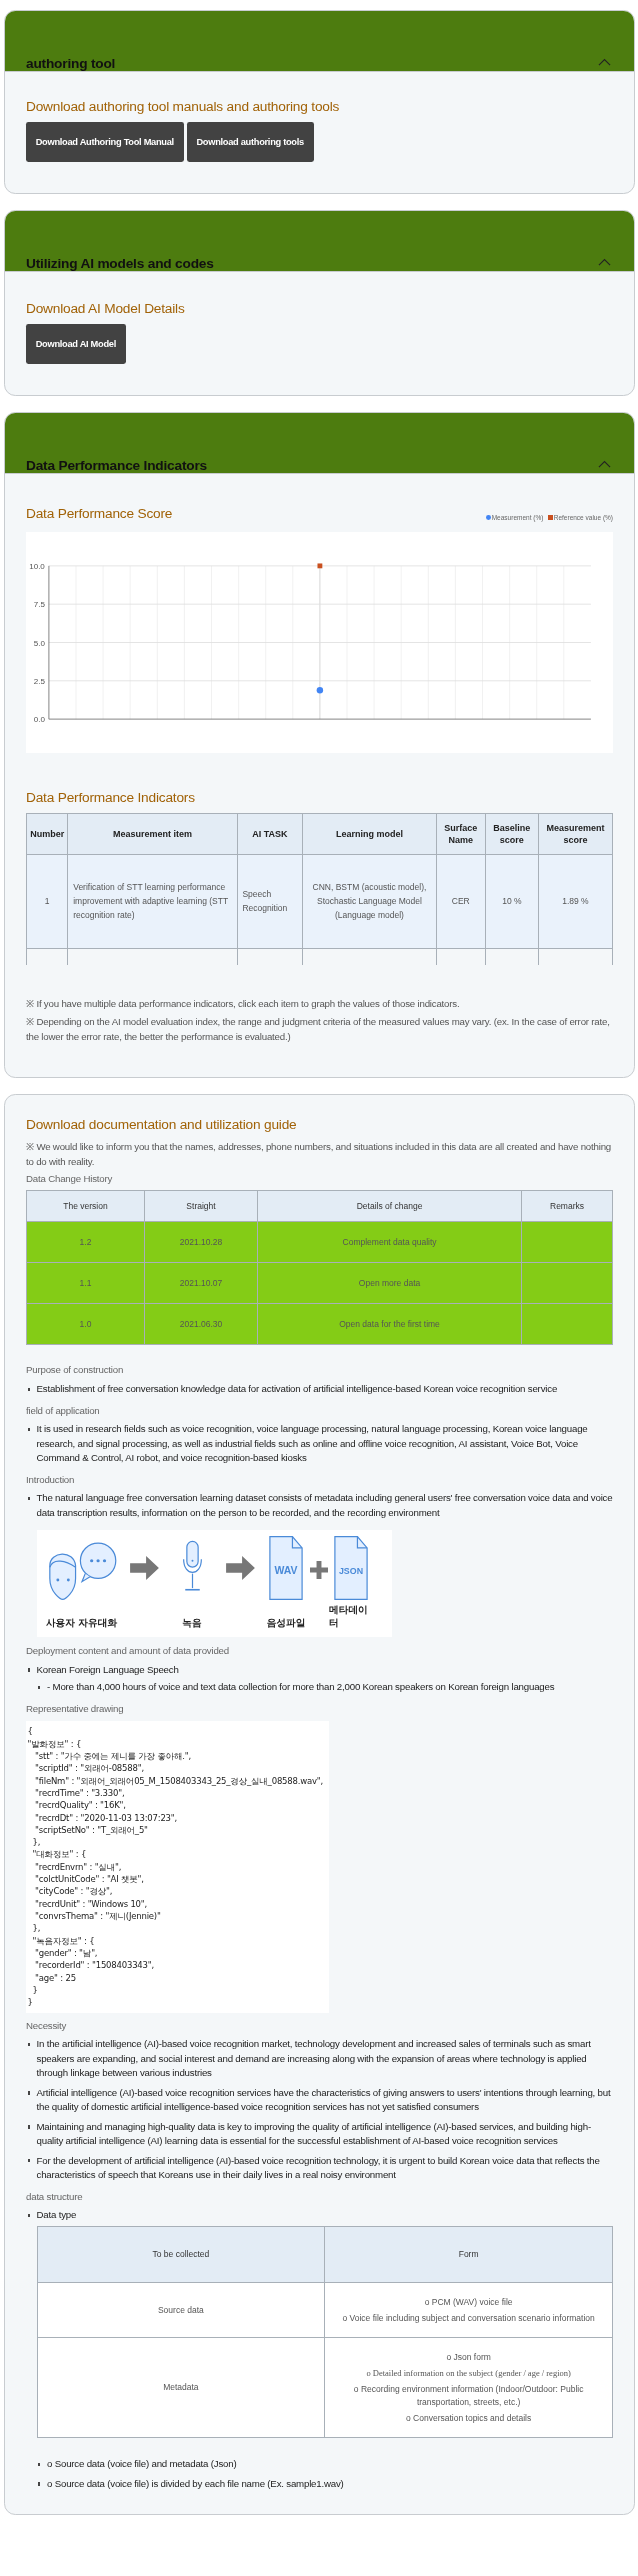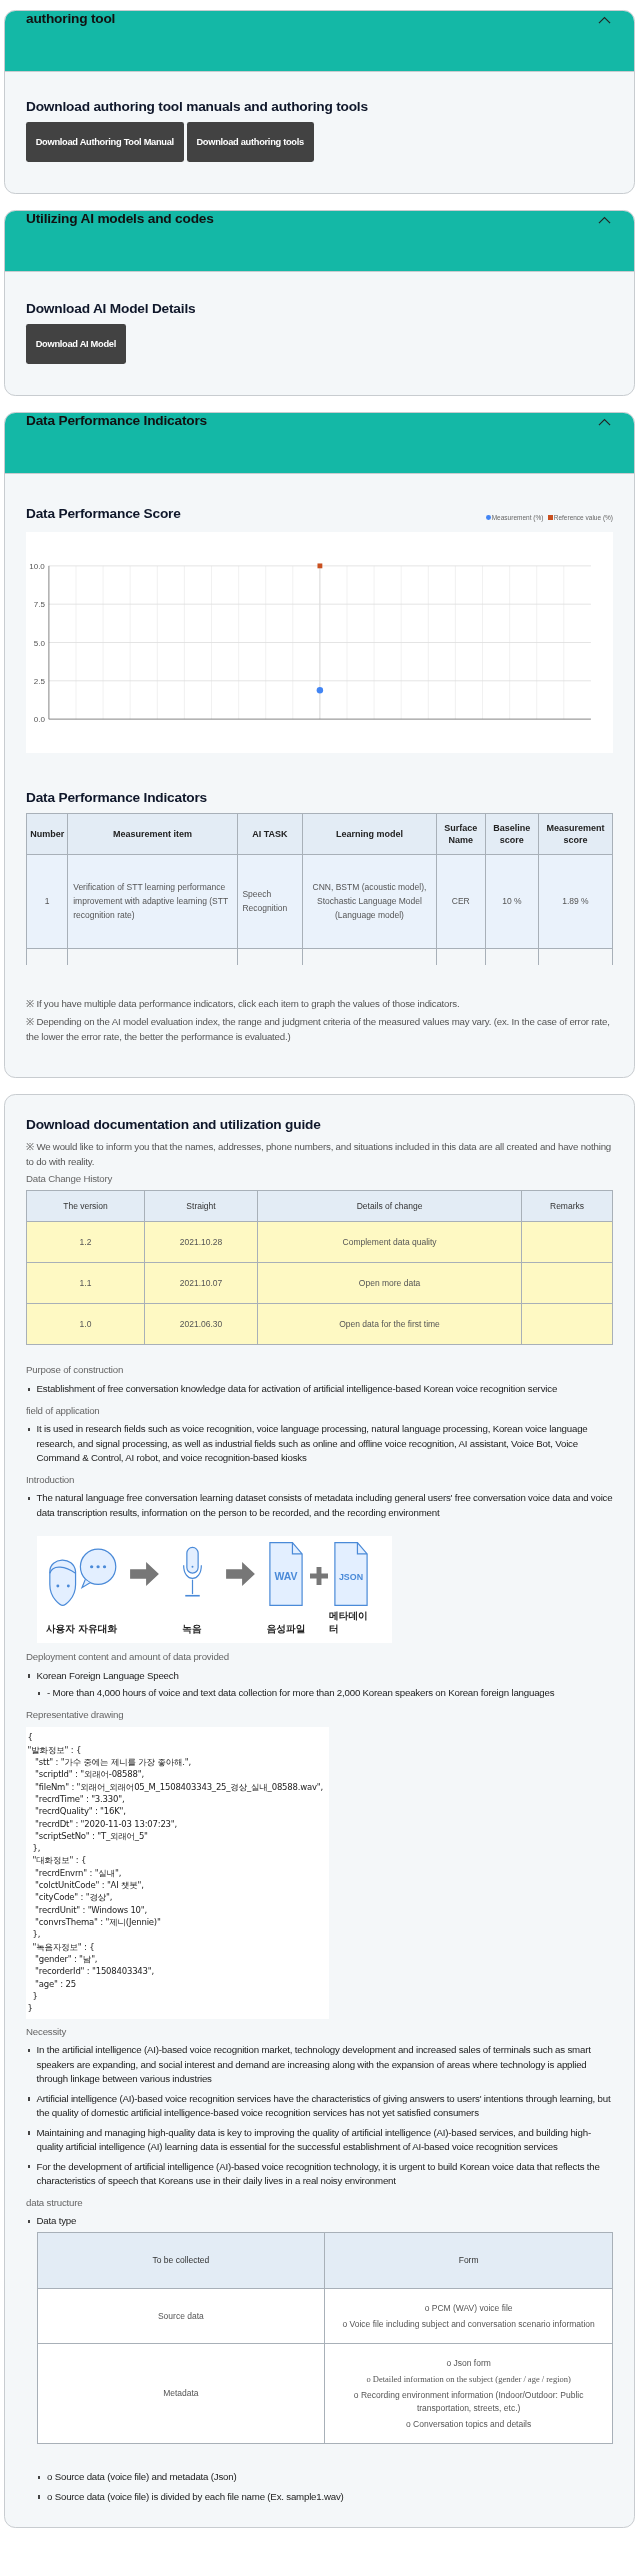--- a/index.html
+++ b/index.html
@@ -1,22 +1,22 @@
 <!DOCTYPE html>
 <html style="font-size:13px"><head>
 <meta charset="utf-8">
 <style>
 *{box-sizing:border-box;margin:0;padding:0}
 body{width:639px;background:#fff;font-family:"Liberation Sans",sans-serif;color:#222;padding:9.7px 4px 16px 4px}
 .panel{border:0.8px solid #c8ccd0;border-radius:11.3px;margin-bottom:16px;overflow:hidden;background:#f4f7f9}
-.panel-head{background:#14b8a6;height:61px;display:flex;align-items:flex-start;justify-content:space-between;padding:0 21px;border-bottom:0.8px solid #c8ccd0;cursor:pointer}
+.panel-head{background:#4d7c0f;height:61px;display:flex;align-items:flex-end;justify-content:space-between;padding:0 21px;border-bottom:0.8px solid #c8ccd0;cursor:pointer}
 .panel-title{font-size:13.7px;font-weight:bold;color:#111;letter-spacing:-0.2px}
 .chev{width:18px;height:18px;display:flex;align-items:center;justify-content:center}
 .panel-body{padding:21px 21px 18px 21px}
-h3.sub{font-size:13.7px;font-weight:bold;color:#0f172a;margin-bottom:8px;letter-spacing:-0.2px}
+h3.sub{font-size:13.7px;font-weight:normal;color:#a16207;margin-bottom:8px;letter-spacing:-0.2px}
 .btn{display:inline-block;background:#424242;color:#fff;font-size:9.3px;font-weight:bold;padding:0 9.7px;height:40px;line-height:40px;border-radius:2.4px;margin-right:3.2px;letter-spacing:-0.3px;cursor:pointer;border:none;font-family:"Liberation Sans",sans-serif}
 .btn.sm{height:39px;line-height:39px}
 .btns{margin-bottom:11.3px}
 .chart-head{display:flex;justify-content:space-between;align-items:flex-end;margin-bottom:11.3px}
 .legend{font-size:6.5px;color:#666;display:flex;gap:4.8px;align-items:center}
 .lg-dot{display:inline-block;width:4.8px;height:4.8px;border-radius:50%;background:#4285f4;margin-right:0.8px}
 .lg-sq{display:inline-block;width:4.8px;height:4.8px;background:#c9501f;margin-right:0.8px}
 .chart-box{background:#fff;height:221px;margin-bottom:37px}
 table{border-collapse:collapse;width:100%}
 .perf-wrap{height:152px;overflow:hidden;margin-bottom:32px}
@@ -24,21 +24,21 @@
 .perf td{font-size:8.5px;color:#555;border:0.8px solid #a8b0b8;height:94px;text-align:center;padding:3.2px 4.8px;line-height:1.6}
 .perf tr.sel td{background:#eaf2fb}
 .perf td.l{text-align:left}
 .note{font-size:9.7px;color:#555;line-height:1.5;margin-bottom:3.2px;letter-spacing:-0.2px}
 .label{font-size:9.7px;color:#666;margin:8px 0 6.5px 0;letter-spacing:-0.2px}
 ul.bl{list-style:none;margin-bottom:4.8px}
 ul.bl li{position:relative;padding-left:10.5px;font-size:9.7px;color:#222;line-height:1.5;margin-bottom:4.8px;letter-spacing:-0.2px}
 ul.bl li:before{content:"";position:absolute;left:1.6px;top:5.7px;width:2.4px;height:3.2px;background:#444}
 ul.bl ul.bl{margin-top:3.2px;margin-left:0}
 .hist th{background:#e3ecf5;font-size:8.5px;font-weight:normal;color:#333;border:0.8px solid #a8b0b8;height:31px}
-.hist td{font-size:8.5px;color:#555;border:0.8px solid #a8b0b8;height:41px;text-align:center;background:#fef9c3}
+.hist td{font-size:8.5px;color:#555;border:0.8px solid #a8b0b8;height:41px;text-align:center;background:#84cc16}
 .flow{background:#fff;width:355px;height:107px;display:flex;align-items:flex-start;padding:4.8px 6.5px;margin:0 0 4.8px 10.5px;position:relative}
 .fl-item{display:flex;flex-direction:column;align-items:center;justify-content:space-between;height:95px}
 .fl-cap{font-size:9.7px;font-weight:bold;color:#222;font-family:"DejaVu Sans",sans-serif}
 .code{background:#fff;width:303px;padding:4.8px 1.6px 4.8px 1.6px;font-size:8.5px;color:#222;line-height:1.45;white-space:pre;font-family:"DejaVu Sans",sans-serif;margin-bottom:6.5px;letter-spacing:-0.2px}
 .dtype th{background:#e3ecf5;font-size:8.5px;font-weight:normal;color:#333;border:0.8px solid #a8b0b8;height:56px}
 .dtype td{font-size:8.5px;color:#555;border:0.8px solid #a8b0b8;text-align:center;background:#fff;line-height:2.2;padding:4.8px}
 .indent{margin-left:10.5px}
 </style>
 </head>
 <body>
@@ -209,21 +209,21 @@
     <div class="label" style="margin-top:19.4px">Purpose of construction</div>
     <ul class="bl">
       <li>Establishment of free conversation knowledge data for activation of artificial intelligence-based Korean voice recognition service</li>
     </ul>
     <div class="label">field of application</div>
     <ul class="bl">
       <li>It is used in research fields such as voice recognition, voice language processing, natural language processing, Korean voice language research, and signal processing, as well as industrial fields such as online and offline voice recognition, AI assistant, Voice Bot, Voice Command &amp; Control, AI robot, and voice recognition-based kiosks</li>
     </ul>
     <div class="label">Introduction</div>
     <ul class="bl" style="margin-bottom:0">
-      <li style="margin-bottom:16px">The natural language free conversation learning dataset consists of metadata including general users' free conversation voice data and voice data transcription results, information on the person to be recorded, and the recording environment</li>
+      <li style="margin-bottom:10px">The natural language free conversation learning dataset consists of metadata including general users' free conversation voice data and voice data transcription results, information on the person to be recorded, and the recording environment</li>
     </ul>
 
     <div class="flow">
       <div class="fl-item" style="width:77px">
         <svg width="74" height="66" viewBox="0 0 92 82">
           <path d="M6 38 C6 20 36 18 38 38 L38 54 C38 72 24 80 22 80 C20 80 6 72 6 54 Z" fill="#e3efff" stroke="#4a8ad8" stroke-width="1.5"></path>
           <path d="M6 40 C10 28 26 32 38 40" fill="none" stroke="#4a8ad8" stroke-width="1.5"></path>
           <circle cx="16" cy="56" r="1.8" fill="#4a8ad8"></circle>
             <circle cx="29" cy="56" r="1.8" fill="#4a8ad8"></circle>
           <ellipse cx="66" cy="32" rx="22" ry="22" fill="#e3efff" stroke="#4a8ad8" stroke-width="1.5"></ellipse>
@@ -343,21 +343,21 @@
               <td>Metadata</td>
               <td style="line-height: 1.5; padding: 9.7px 16px;">
                 <div style="margin: 3.2px 0px;">o Json form</div>
                 <div style="margin: 3.2px 0px; font-family: Liberation Serif, serif;">o Detailed information on the subject (gender / age / region)</div>
                 <div style="margin: 3.2px 0px;">o Recording environment information (Indoor/Outdoor: Public transportation, streets, etc.)</div>
                 <div style="margin: 3.2px 0px;">o Conversation topics and details</div>
               </td>
             </tr>
           </tbody>
       </table>
-      <ul class="bl" style="margin-top:26px;margin-bottom:3.2px" id="dtype-notes">
+      <ul class="bl" style="margin-top:19px;margin-bottom:3.2px" id="dtype-notes">
           <li>o Source data (voice file) and metadata (Json)</li>
           <li>o Source data (voice file) is divided by each file name (Ex. sample1.wav)</li>
         </ul>
     </div>
 
   </div>
 </section>
 
 
 </body></html>

